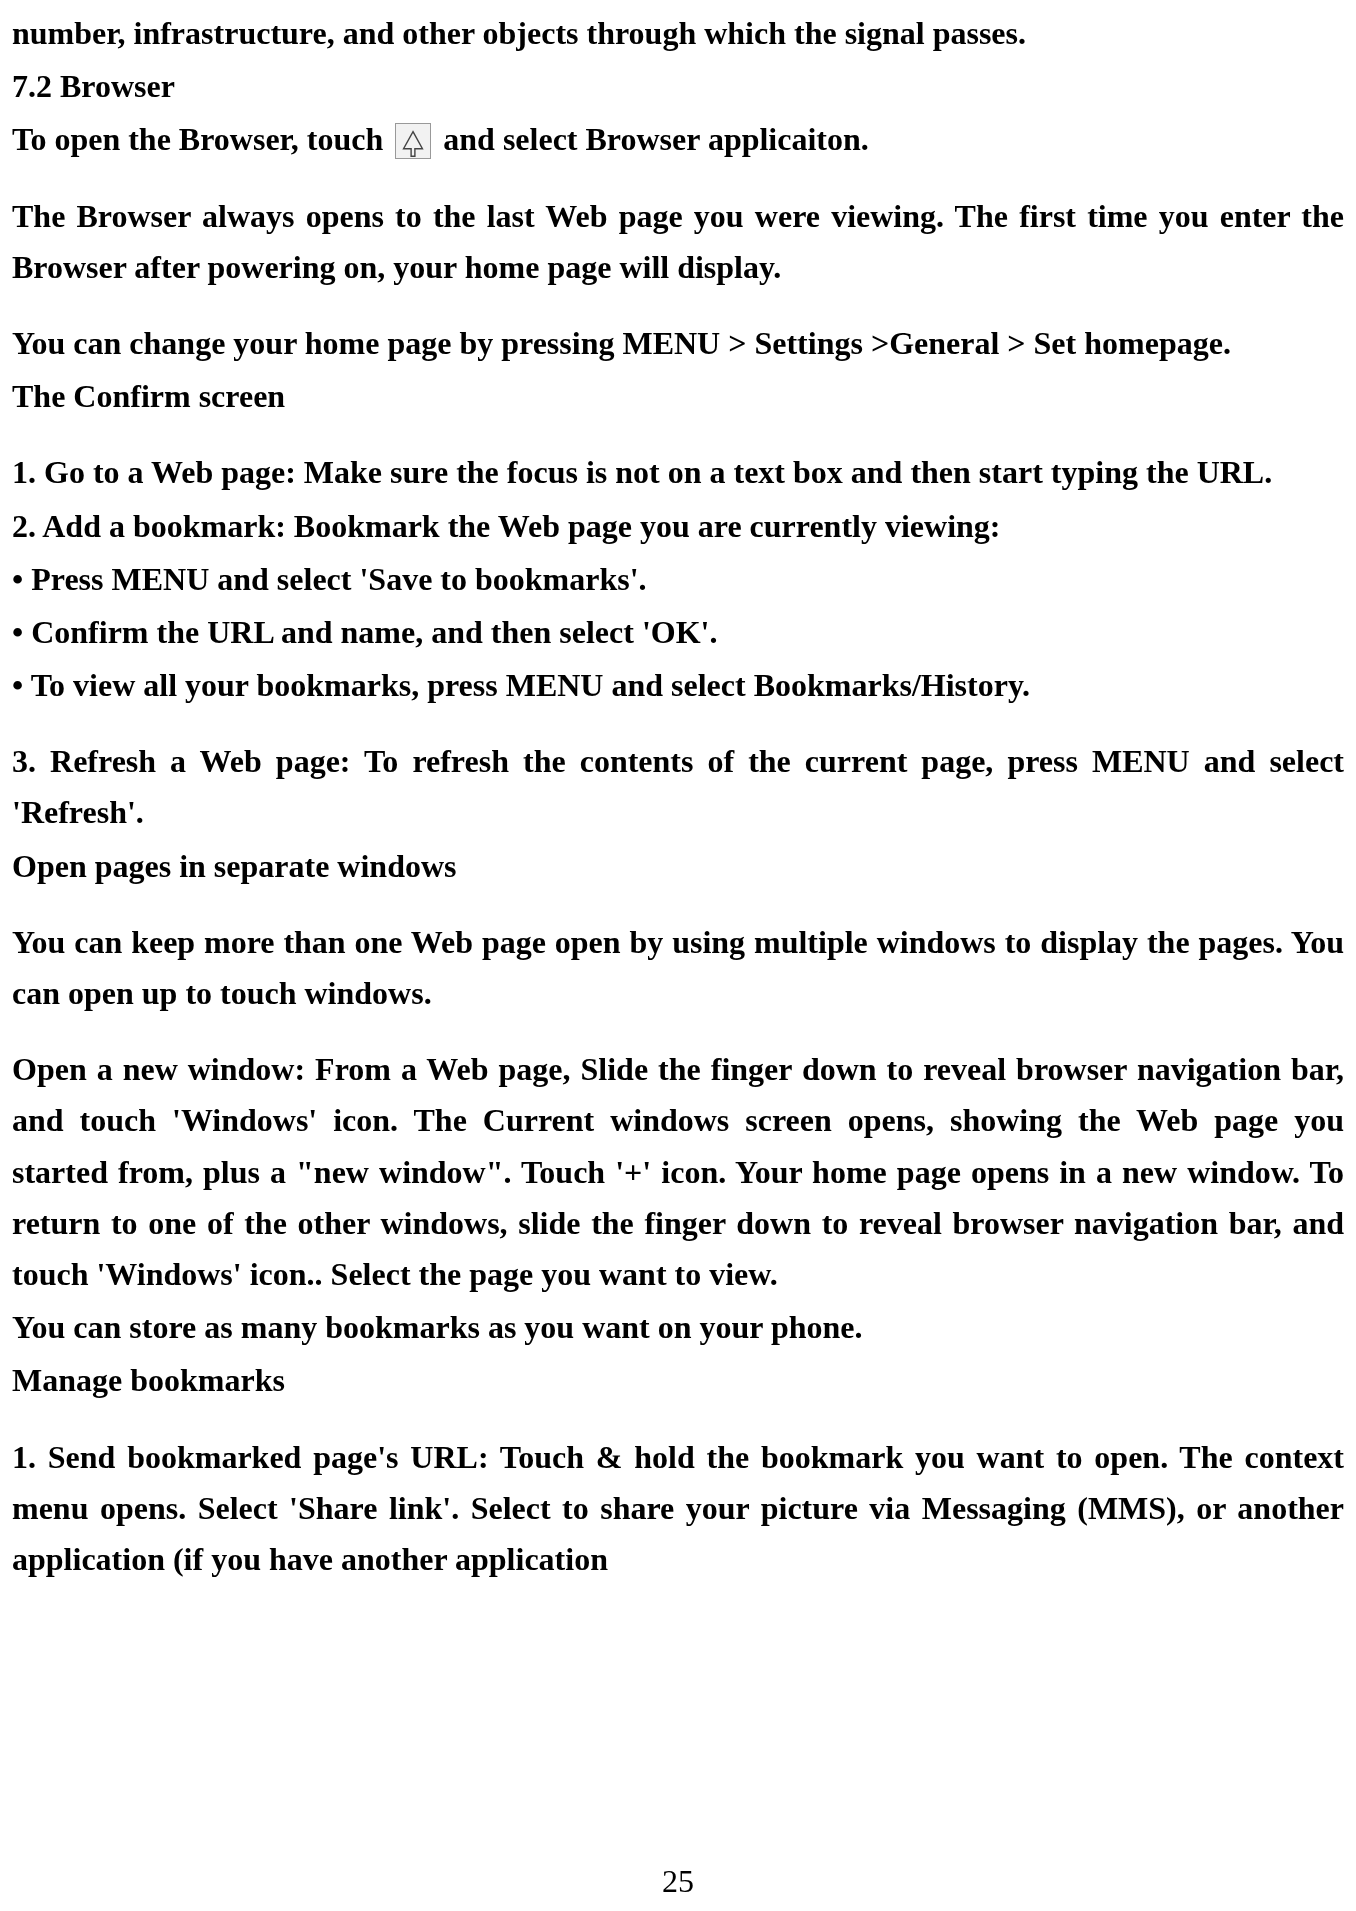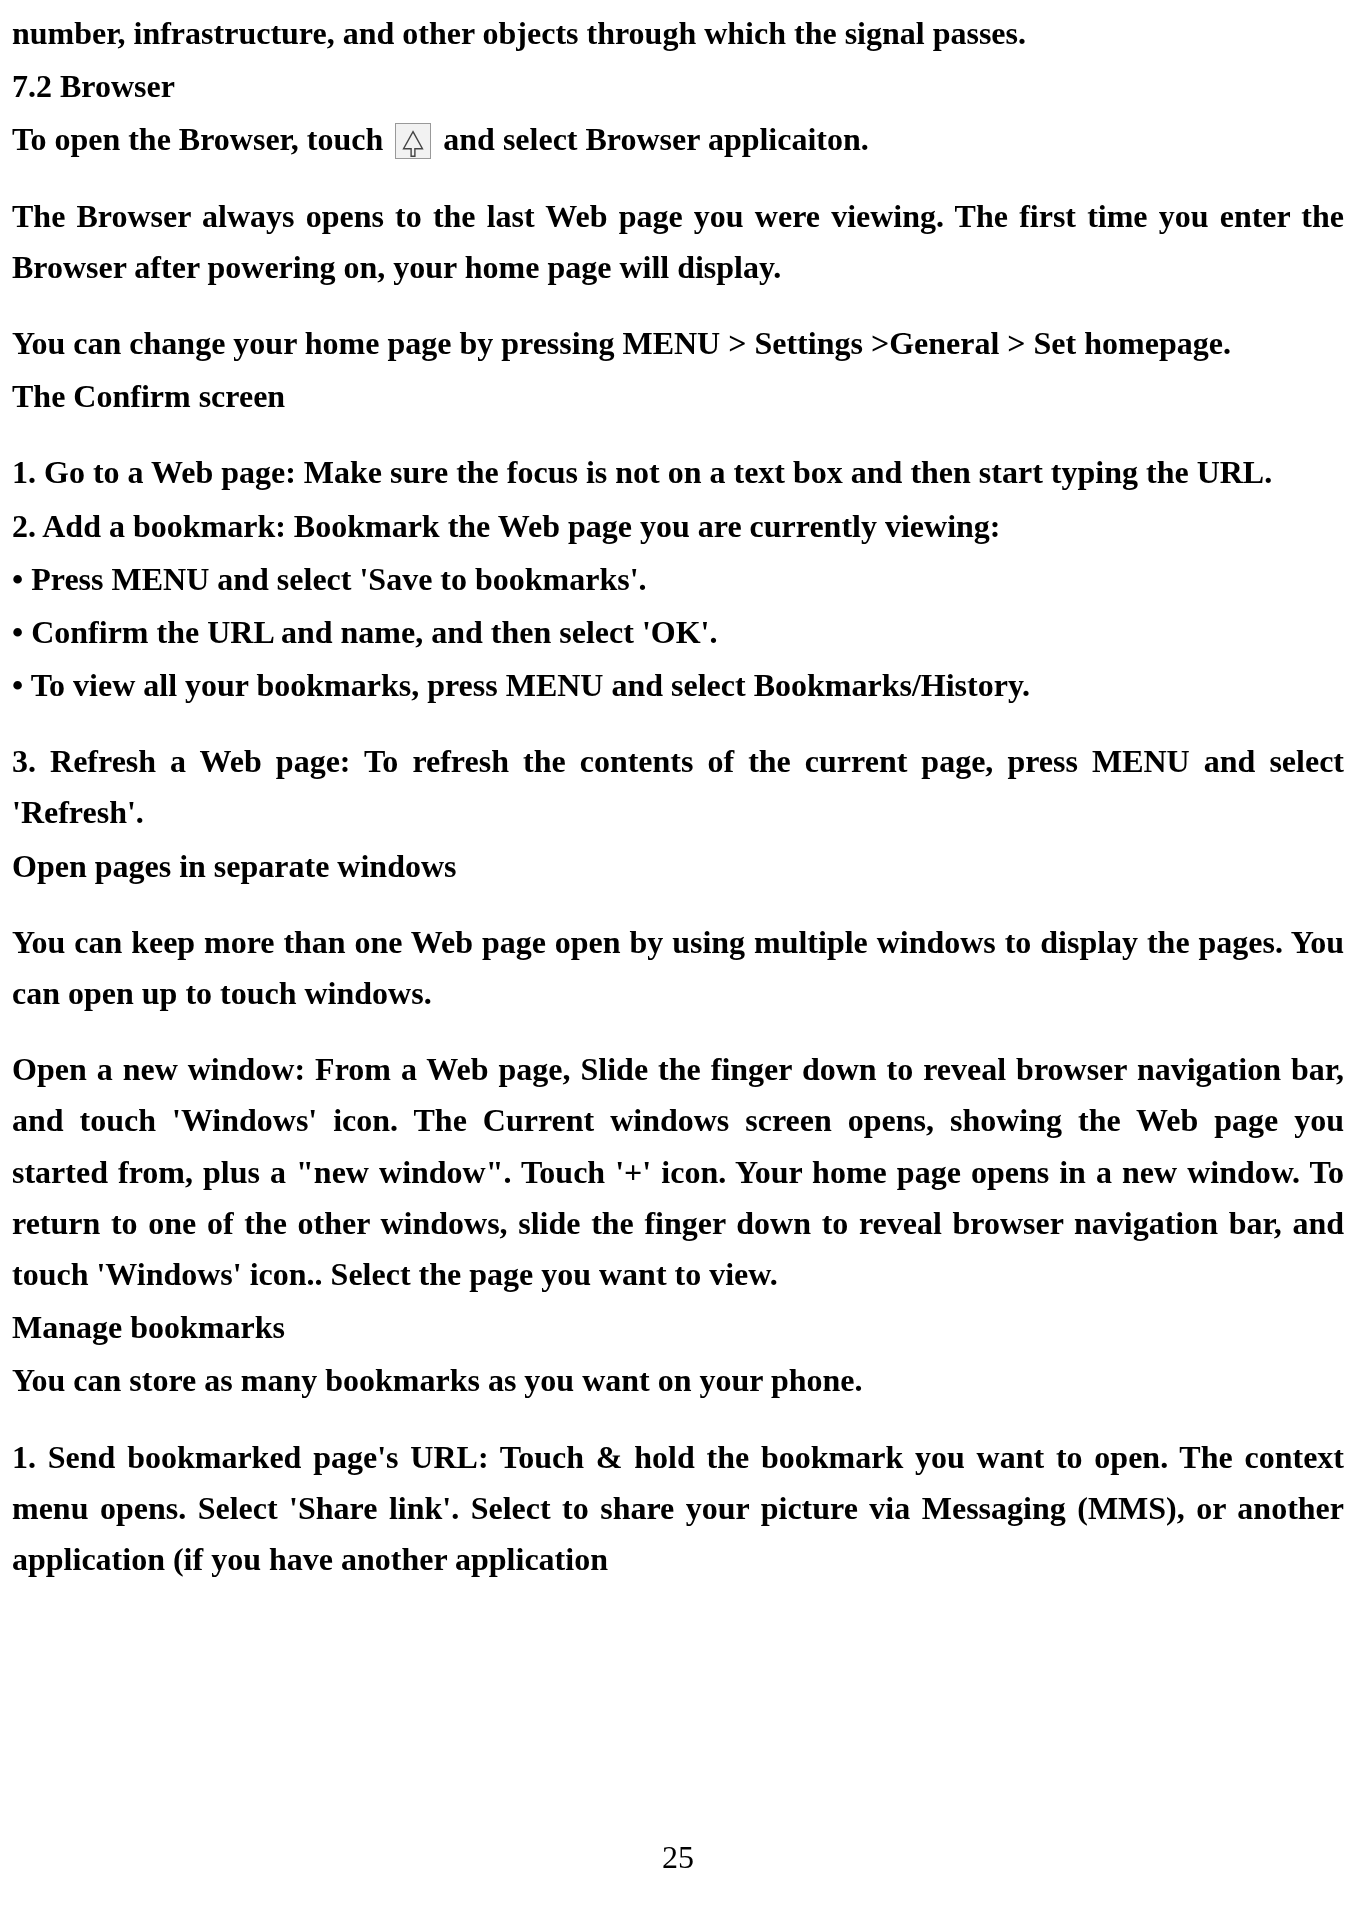--- a/index.html
+++ b/index.html
@@ -46,21 +46,21 @@
       position: relative;
       top: -2px;
     }
     .icon-inline svg {
       width: 100%;
       height: 100%;
     }
     .pagenum {
       text-align: center;
       font-size: 32px;
-      padding-bottom: 28px;
+      padding-bottom: 4px;
     }
   </style>
 </head>
 <body>
 
 <div class="content">
   <p class="p">number, infrastructure, and other objects through which the signal passes.</p>
   <p class="p bold">7.2 Browser</p>
   <p class="p">
     <span>To open the Browser, touch </span><span class="icon-inline"><svg viewBox="0 0 36 36">
@@ -72,18 +72,18 @@
   <p class="p bold">The Confirm screen</p>
   <p class="p p-justify">1. Go to a Web page: Make sure the focus is not on a text box and then start typing the URL.</p>
   <p class="p">2. Add a bookmark: Bookmark the Web page you are currently viewing:</p>
   <p class="p">• Press MENU and select 'Save to bookmarks'.</p>
   <p class="p">• Confirm the URL and name, and then select 'OK'.</p>
   <p class="p">• To view all your bookmarks, press MENU and select Bookmarks/History.</p>
   <p class="p p-justify">3. Refresh a Web page: To refresh the contents of the current page, press MENU and select 'Refresh'.</p>
   <p class="p bold">Open pages in separate windows</p>
   <p class="p p-justify">You can keep more than one Web page open by using multiple windows to display the pages. You can open up to touch windows.</p>
   <p class="p p-justify">Open a new window: From a Web page, Slide the finger down to reveal browser navigation bar, and touch 'Windows' icon. The Current windows screen opens, showing the Web page you started from, plus a "new window". Touch '+' icon. Your home page opens in a new window. To return to one of the other windows, slide the finger down to reveal browser navigation bar, and touch 'Windows' icon.. Select the page you want to view.</p>
+  <p class="p">You can store as many bookmarks as you want on your phone.</p>
   <p class="p bold">Manage bookmarks</p>
-  <p class="p">You can store as many bookmarks as you want on your phone.</p>
   <p class="p p-justify">1. Send bookmarked page's URL: Touch &amp; hold the bookmark you want to open. The context menu opens. Select 'Share link'. Select to share your picture via Messaging (MMS), or another application (if you have another application</p>
 </div>
 
 <div class="pagenum">25</div>
 
 </body></html>

